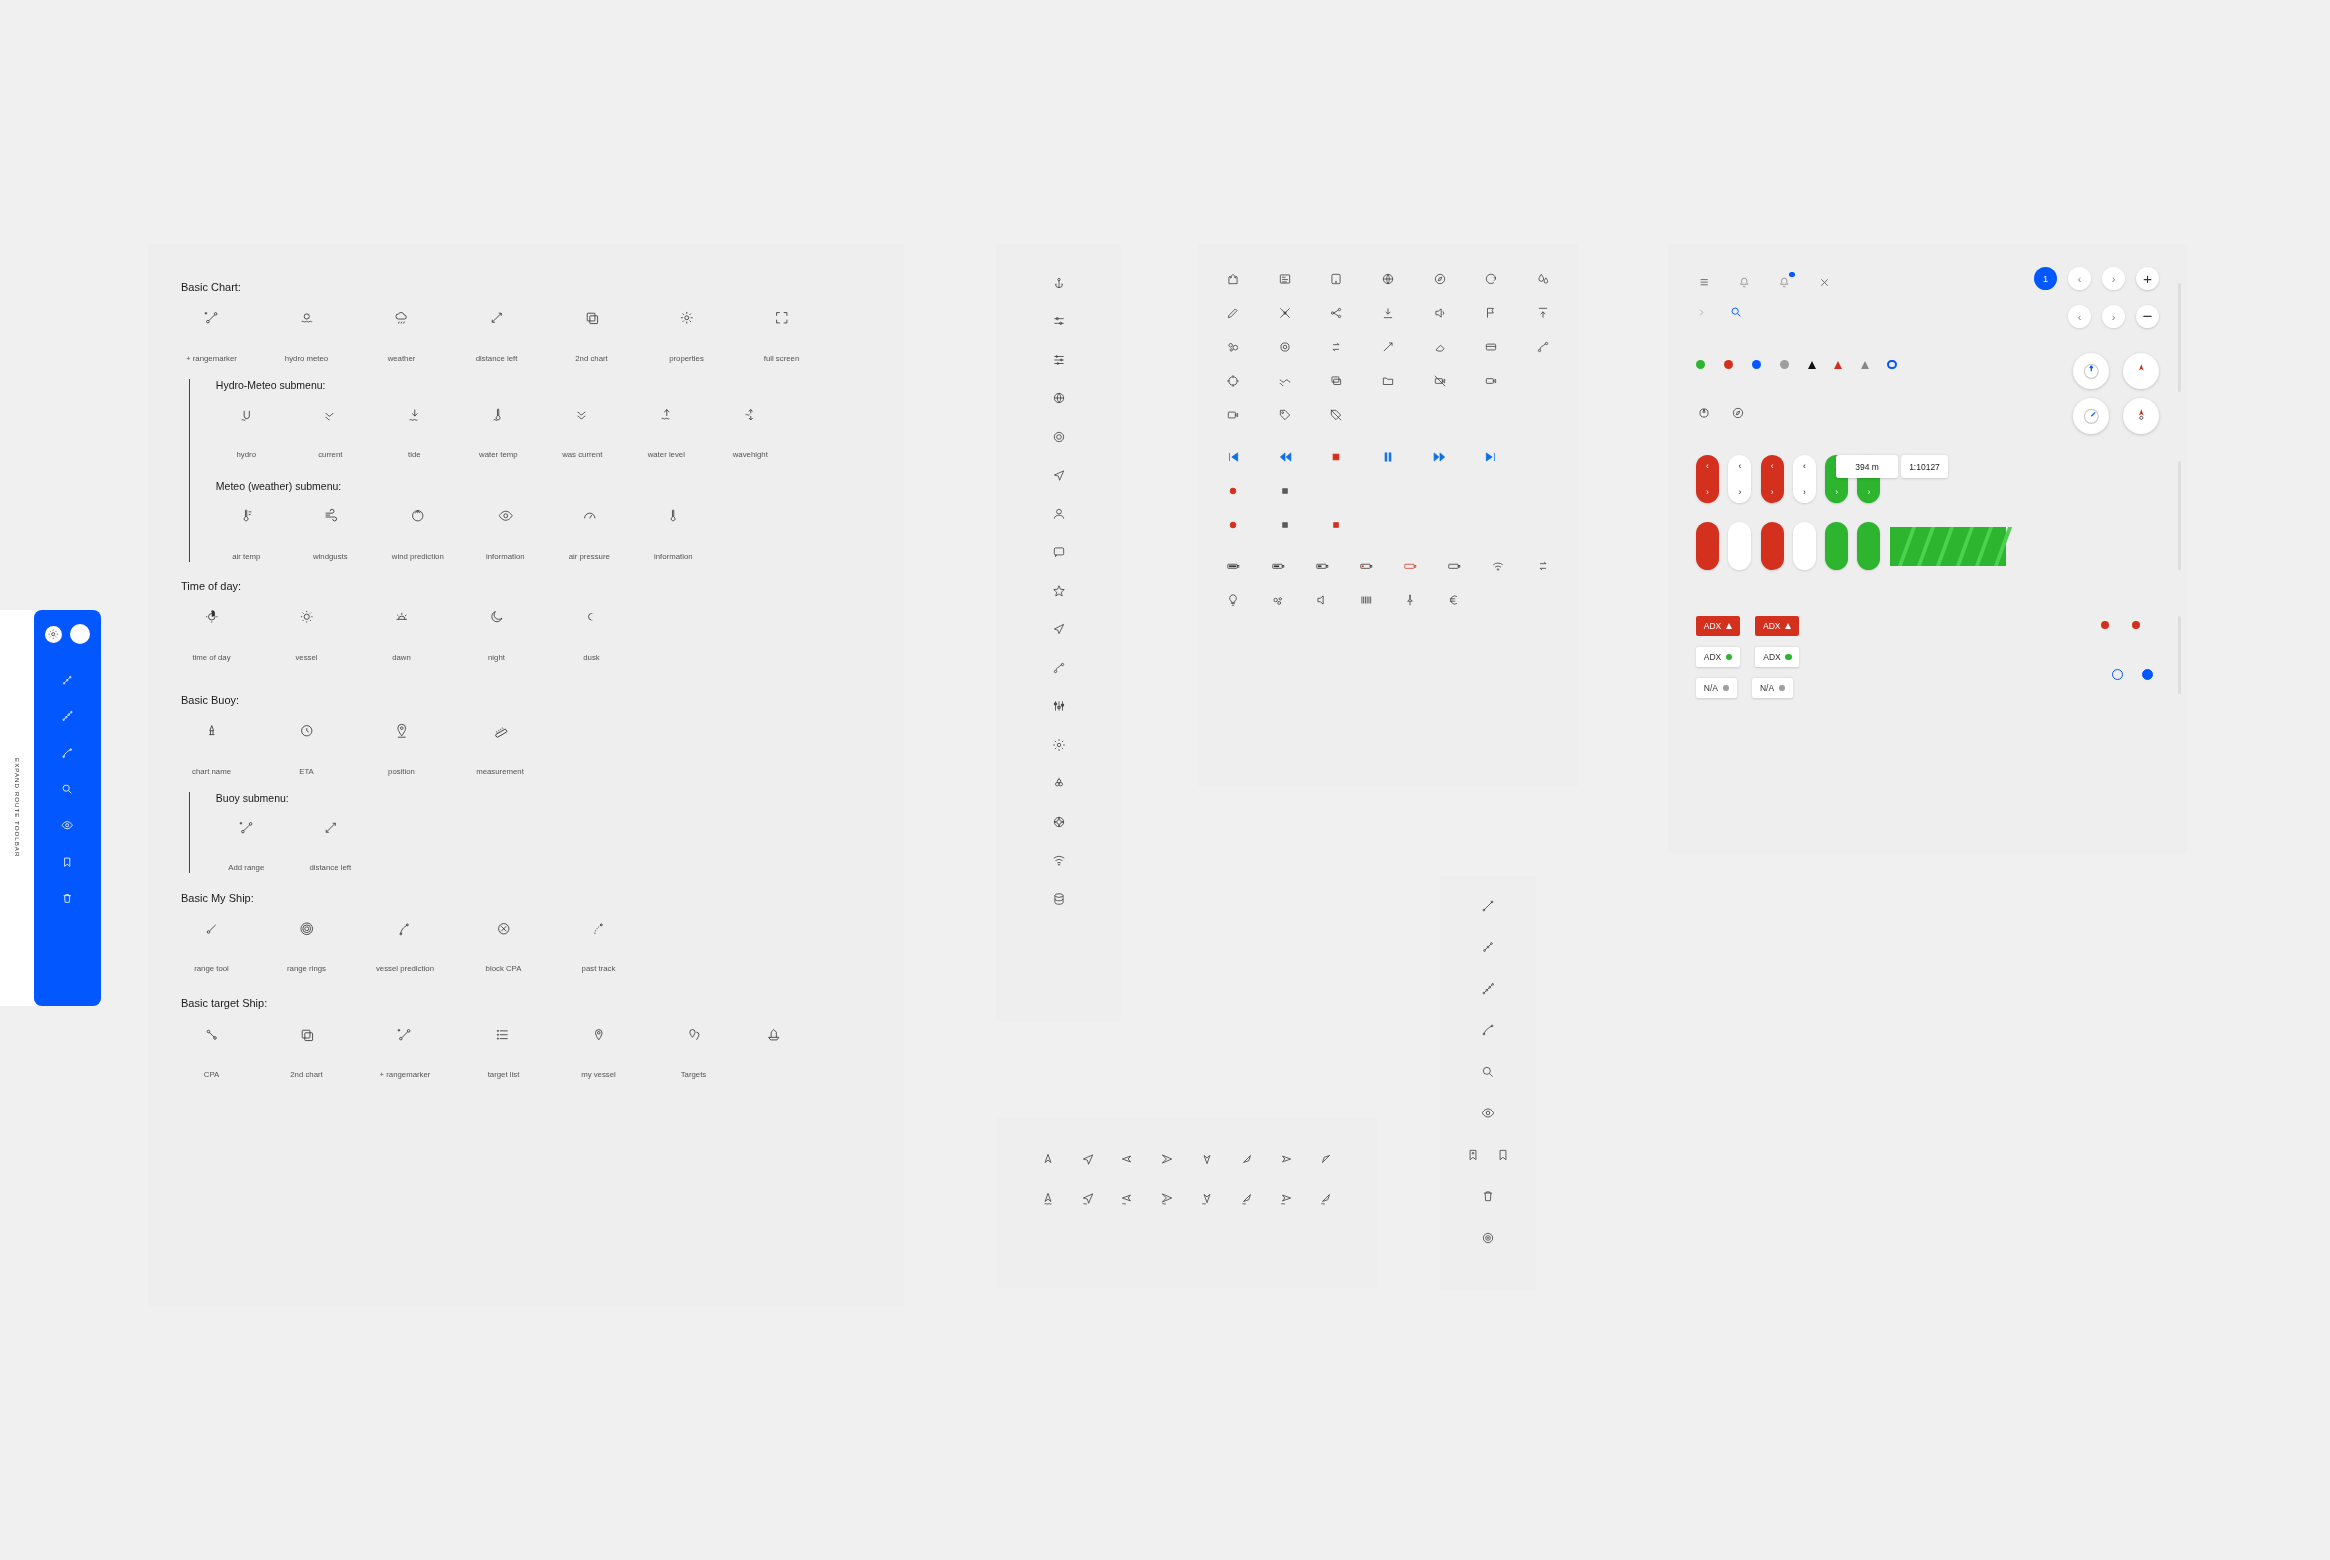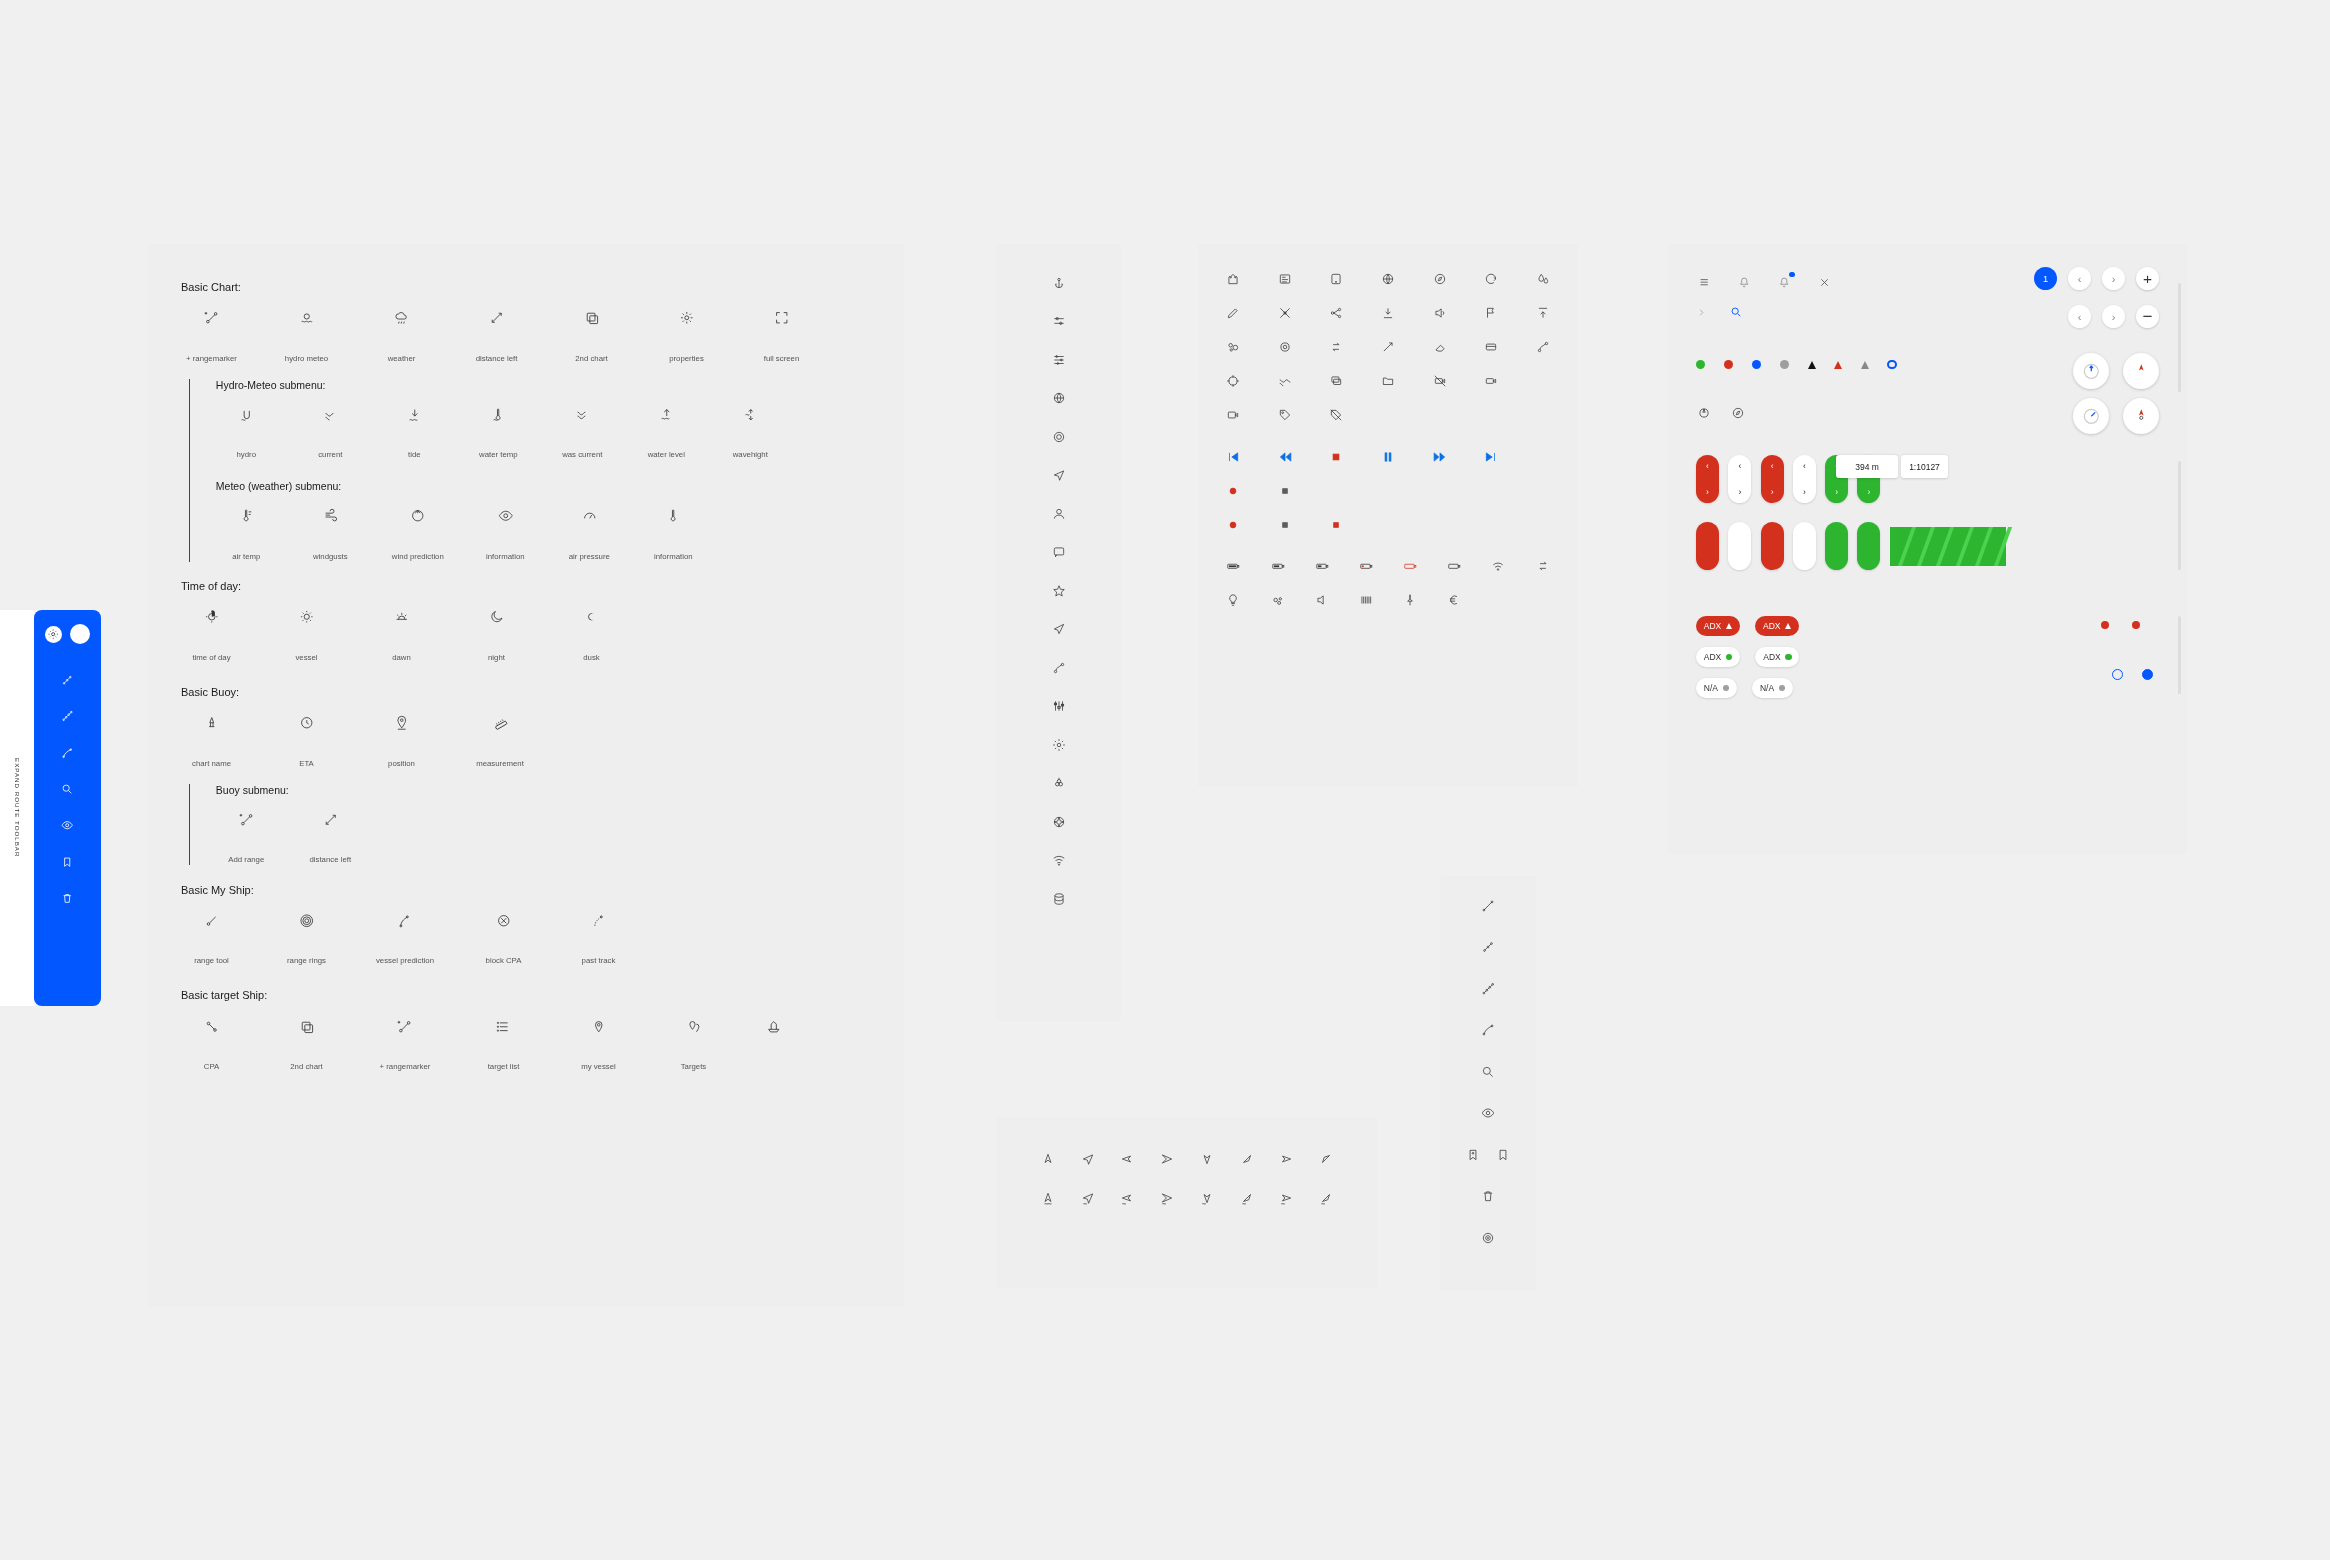--- a/index.html
+++ b/index.html
@@ -69,21 +69,21 @@
   .row-tog{ position:absolute; left:28px; top:211px; display:flex; gap:9.3px; align-items:center;}
   .pillv{ width:23px; height:48px; border-radius:11.6px; background:#fff; box-shadow:0 0.8px 2.3px rgba(0,0,0,.15); display:flex; flex-direction:column; align-items:center; justify-content:space-between; padding:6.2px 0;}
   .pillv.red{background:#d3301e;}
   .pillv.green{background:#2db52f;}
   .info-box{ position:absolute; left:168px; top:211px; height:23px; width:62px; background:#fff; border-radius:3.1px; display:flex; align-items:center; justify-content:center; font-size:8.5px; box-shadow:0 0.8px 2.3px rgba(0,0,0,.15);}
   .info-box2{ position:absolute; left:233px; top:211px; height:23px; width:47px; background:#fff; border-radius:3.1px; display:flex; align-items:center; justify-content:center; font-size:8.5px; box-shadow:0 0.8px 2.3px rgba(0,0,0,.15);}
   .row-tog2{ position:absolute; left:28px; top:278px; display:flex; gap:9.3px; align-items:center;}
   .chevbox{ background:#2db52f; width:116px; height:39px; display:flex;}
   .chevbox span{ flex:1; border-right:4.7px solid #4cd24e; transform:skew(-20deg);}
   .row-chip{ position:absolute; left:28px; display:flex; gap:15.5px; align-items:center;}
-  .chip{ height:20px; border-radius:10px; padding:0 7.8px; display:flex; gap:4.7px; align-items:center; font-size:8.5px; font-weight:500; }
+  .chip{ height:20px; border-radius:2px; padding:0 7.8px; display:flex; gap:4.7px; align-items:center; font-size:8.5px; font-weight:500; }
   .chip.red{ background:#d3301e; color:#fff;}
   .chip.white{ background:#fff; color:#333; box-shadow:0 0.8px 2.3px rgba(0,0,0,.15);}
   .radio-pair{ position:absolute; right:34px; display:flex; gap:18.6px;}
   .rrad{ width:11px;height:11px;border-radius:50%;border:1.6px solid #0257ff; }
   .rrad.on{ background:#0257ff;}
   #vertText{ writing-mode:vertical-rl; font-size:6.2px; letter-spacing:1px; color:#333; }
   
   .sm svg{ width:12.4px;height:12.4px;stroke:#fff;stroke-width:1.6;fill:none;}
   .sm.dark svg{stroke:#333;}
 </style>
@@ -326,21 +326,21 @@
         <div class="icon-glyph">
           <svg viewBox="0 0 24 24">
             <circle cx="12" cy="12" r="5"></circle>
             <circle cx="15" cy="12" r="5" fill="#eee" stroke="#eee"></circle>
           </svg>
         </div>
         <div class="icon-label">dusk</div>
       </div>
   </div>
 
-  <div class="section-title" style="margin-top:23px;">Basic Buoy:</div>
+  <div class="section-title" style="margin-top:31px;">Basic Buoy:</div>
   <div class="icon-row">
     <div class="icon-item">
         <div class="icon-glyph">
           <svg viewBox="0 0 24 24">
             <path d="M12 4l-3 8h6l-3-8zM8 18h8M10 12v6M14 12v6"></path>
           </svg>
         </div>
         <div class="icon-label">chart name</div>
       </div>
     <div class="icon-item">

